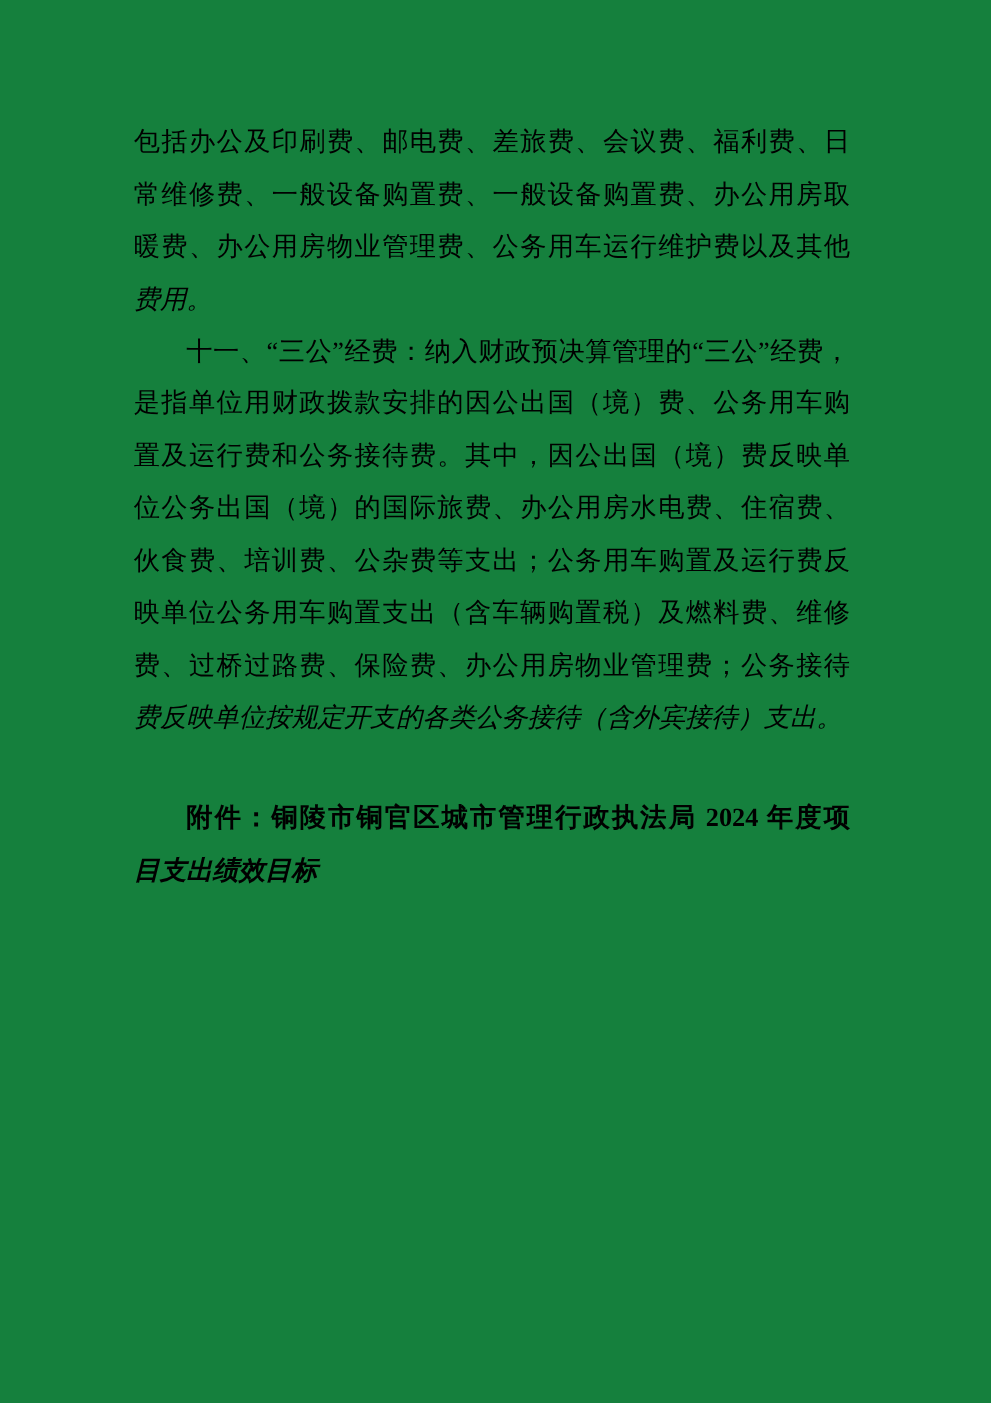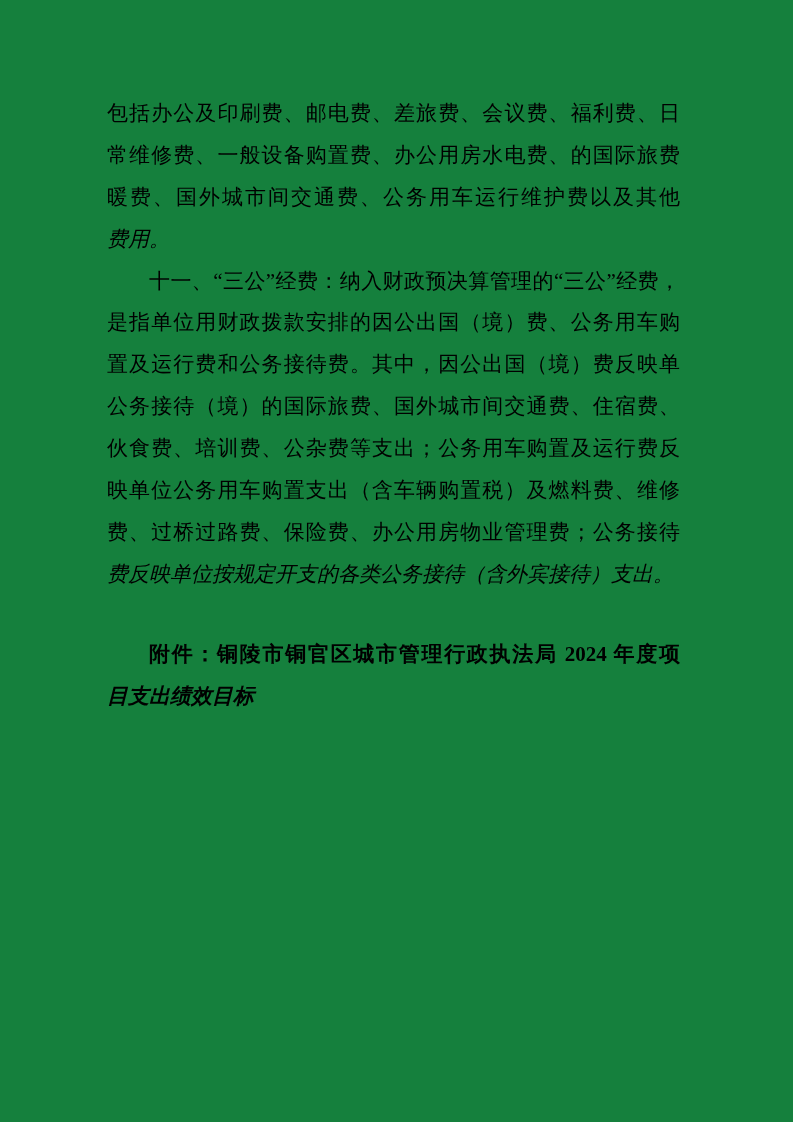--- a/index.html
+++ b/index.html
@@ -55,32 +55,32 @@
   }
 </style>
 </head>
 <body>
 
 <div class="page">
   <div class="content">
 
     <div class="para">
       <div class="line">包括办公及印刷费、邮电费、差旅费、会议费、福利费、日</div>
-      <div class="line">常维修费、一般设备购置费、办公用房水电费、的国际旅费</div>
-      <div class="line">暖费、国外城市间交通费、公务用车运行维护费以及其他</div>
+      <div class="line">常维修费、一般设备购置费、一般设备购置费、办公用房取</div>
+      <div class="line">暖费、办公用房物业管理费、公务用车运行维护费以及其他</div>
       <div class="line lastline">费用。</div>
     </div>
 
     <div class="para">
       <div class="line firstline-indent">
         <span class="bold">十一、“三公”经费：</span><span>纳入财政预决算管理的“三公”经费，</span>
       </div>
       <div class="line">是指单位用财政拨款安排的因公出国（境）费、公务用车购</div>
       <div class="line">置及运行费和公务接待费。其中，因公出国（境）费反映单</div>
-      <div class="line">公务接待（境）的国际旅费、国外城市间交通费、住宿费、</div>
+      <div class="line">位公务出国（境）的国际旅费、办公用房水电费、住宿费、</div>
       <div class="line">伙食费、培训费、公杂费等支出；公务用车购置及运行费反</div>
       <div class="line">映单位公务用车购置支出（含车辆购置税）及燃料费、维修</div>
       <div class="line">费、过桥过路费、保险费、办公用房物业管理费；公务接待</div>
       <div class="line lastline">费反映单位按规定开支的各类公务接待（含外宾接待）支出。</div>
     </div>
 
     <div class="para attachment-para">
       <div class="line firstline-indent">附件：铜陵市铜官区城市管理行政执法局 2024 年度项</div>
       <div class="line lastline">目支出绩效目标</div>
     </div>

